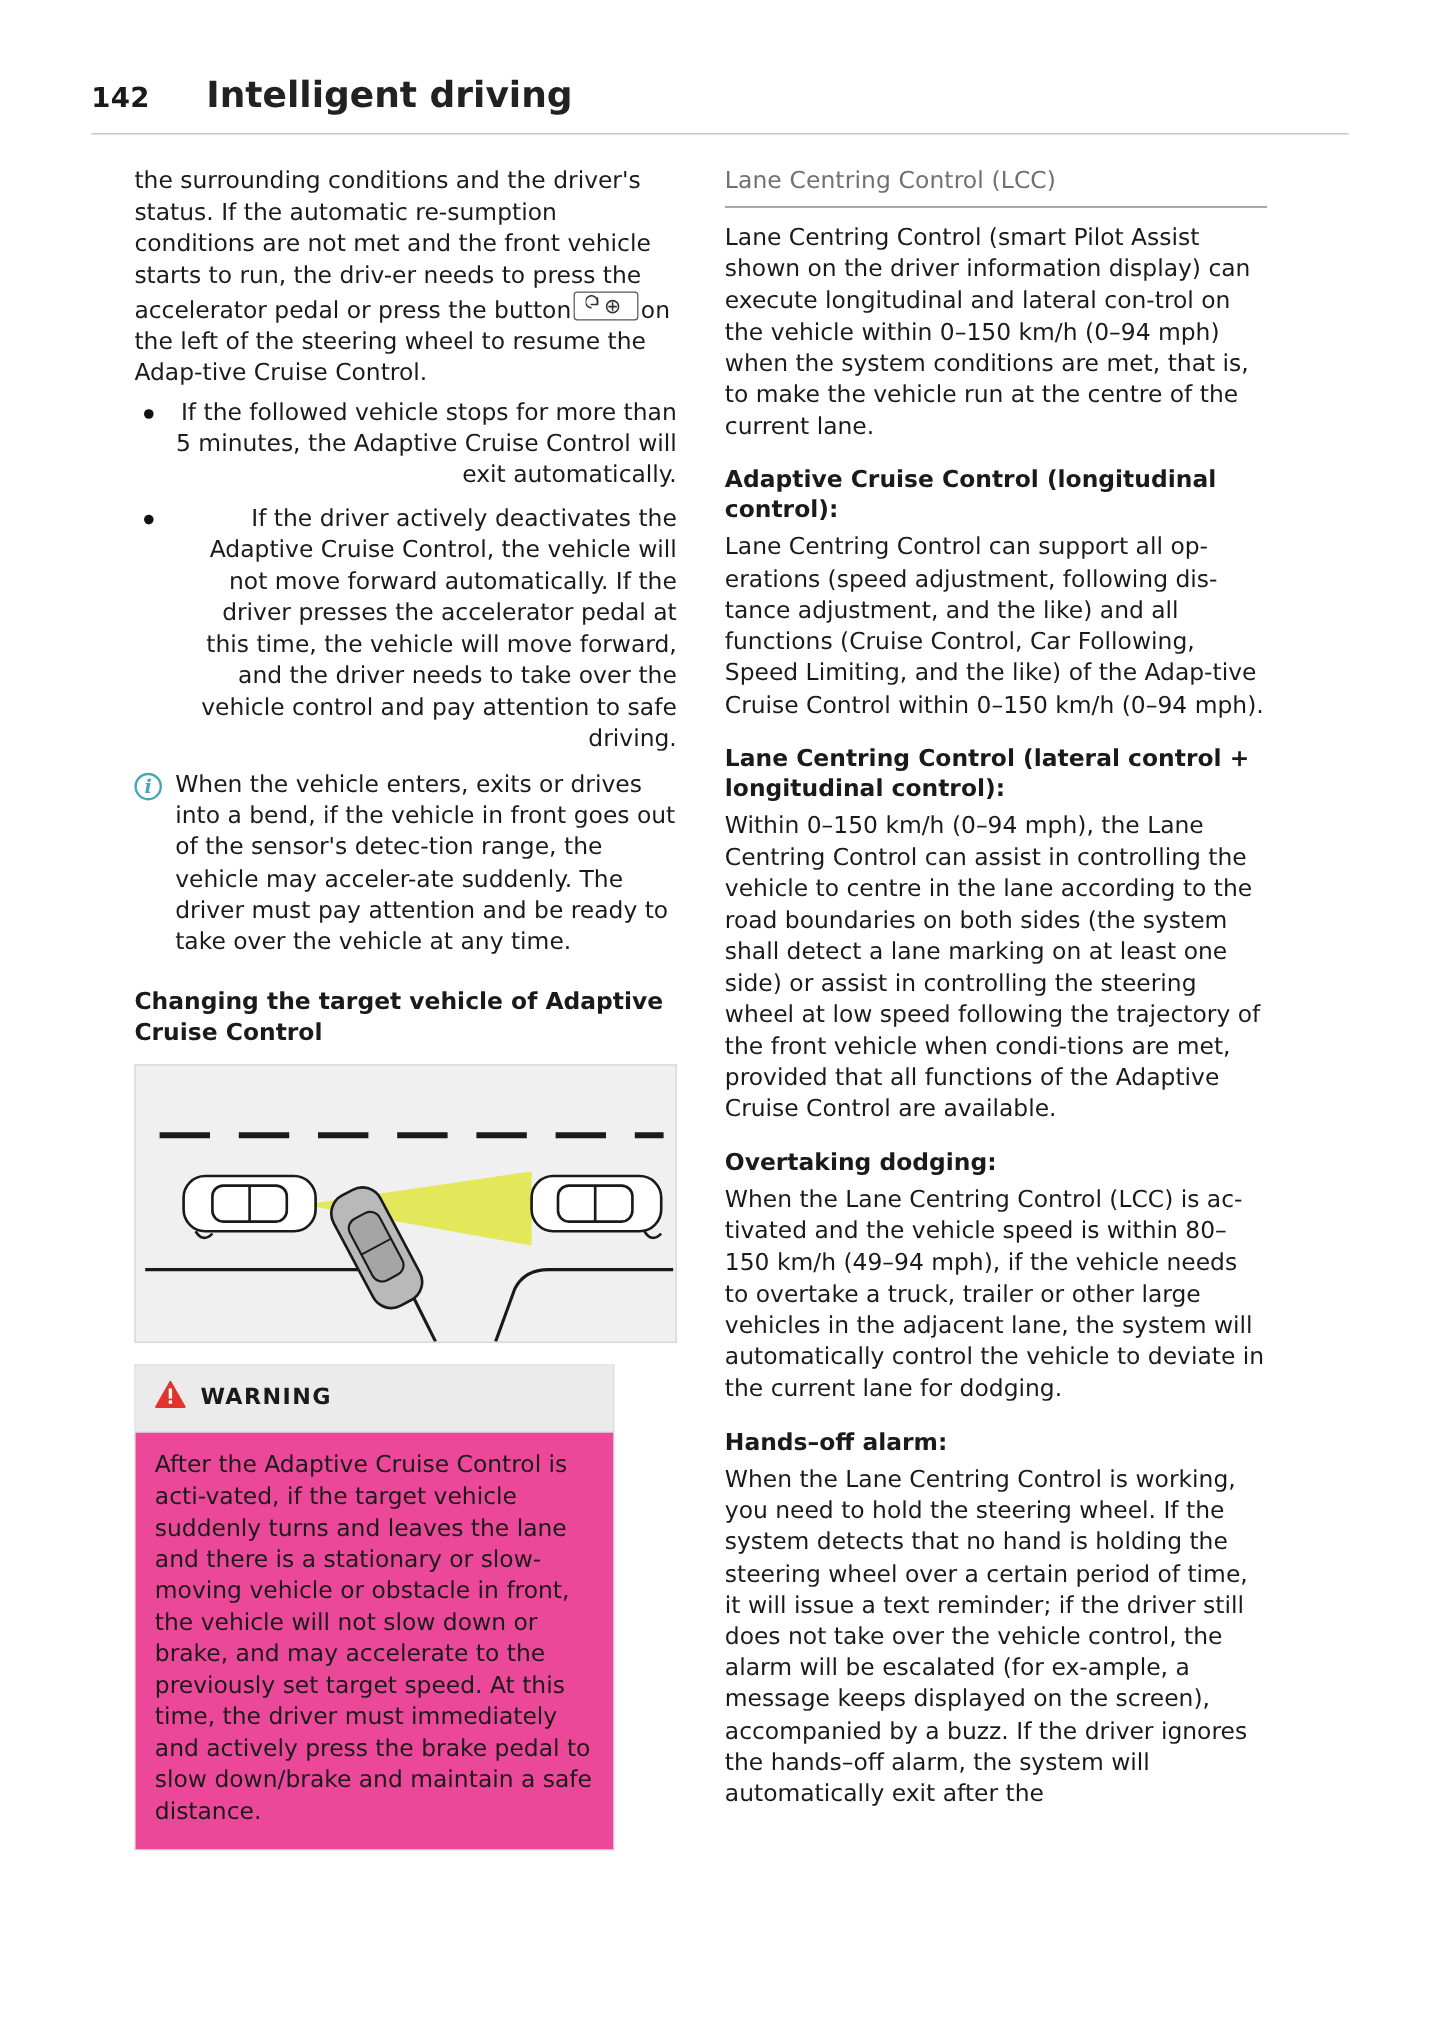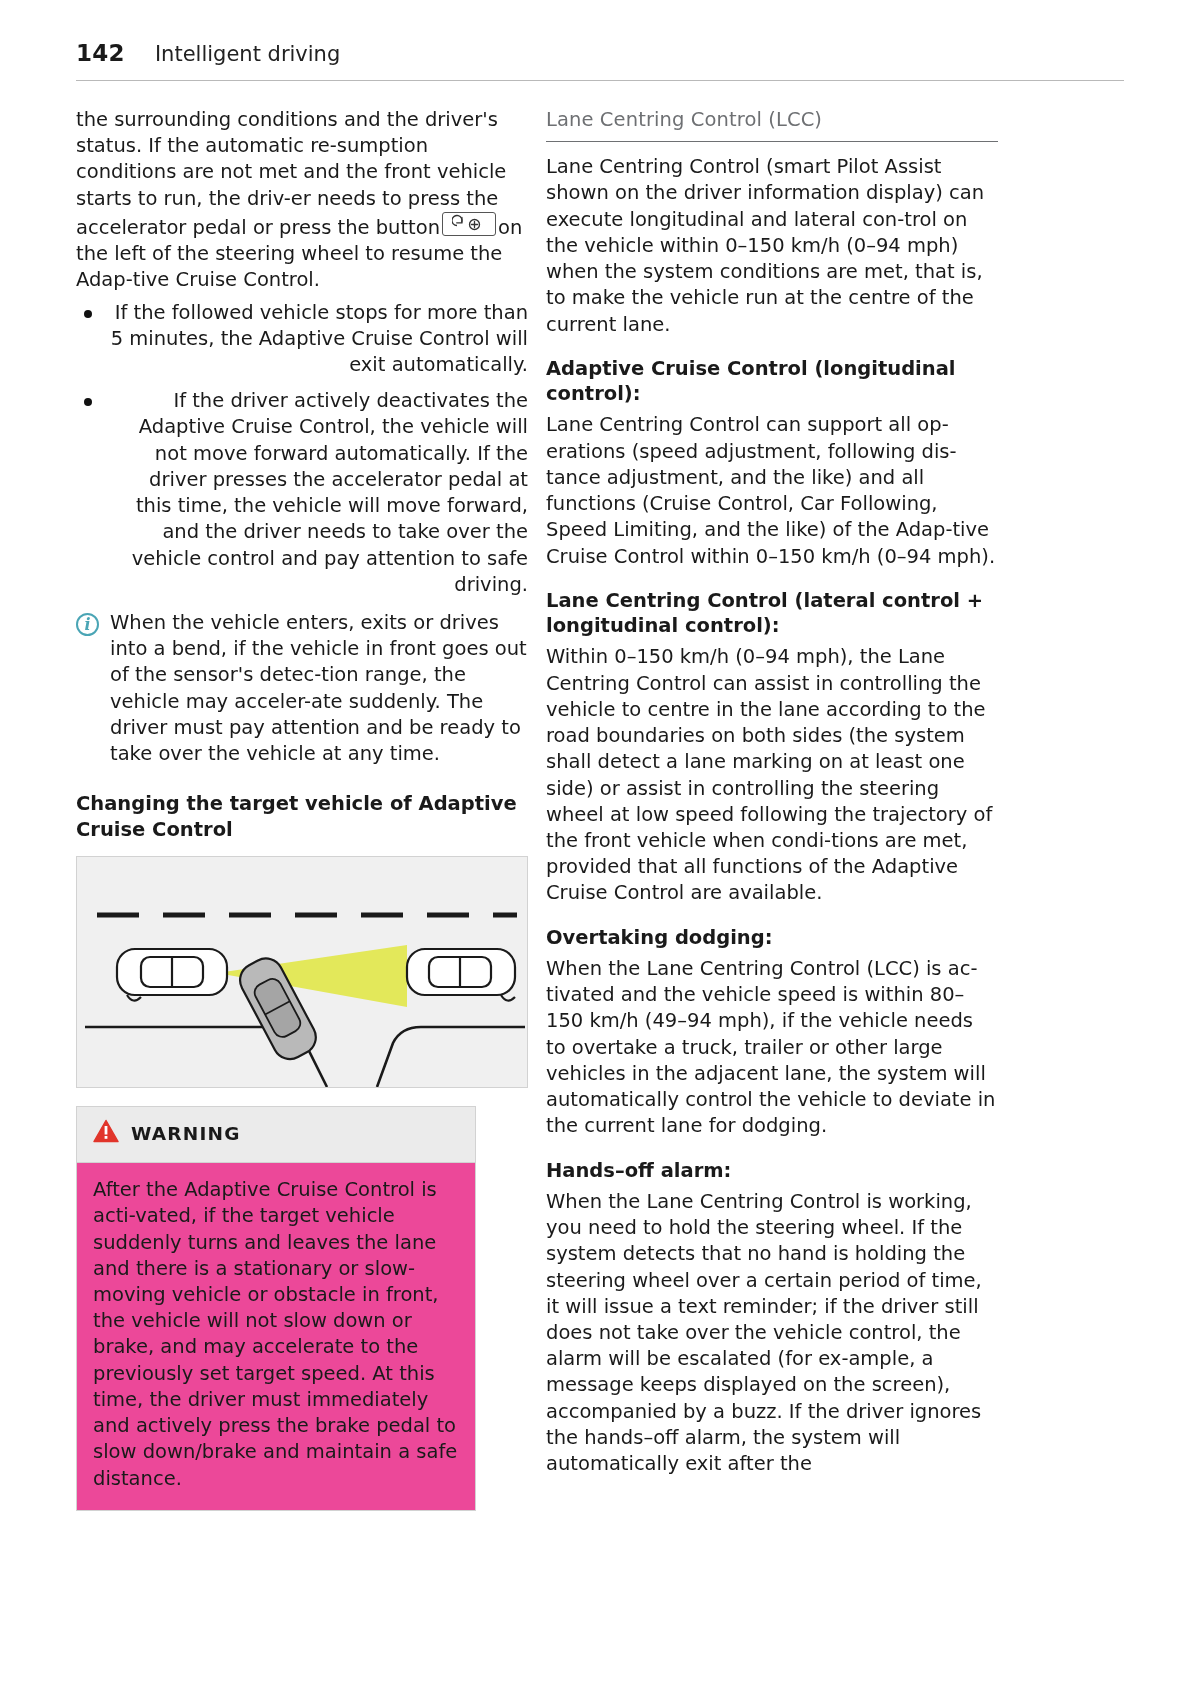--- a/index.html
+++ b/index.html
@@ -18,39 +18,41 @@
   .page {
     width: 1200px;
     height: 1703px;
     padding: 40px 76px 0 76px;
     position: relative;
   }
   
   .page-header {
     display: flex;
     align-items: baseline;
-    gap: 30px;
+    gap: 47px;
     padding-bottom: 14px;
     border-bottom: 1.5px solid #b9b9b9;
   }
   .page-number {
     font-size: 23px;
     font-weight: bold;
     letter-spacing: 0.3px;
   }
   .chapter-title {
-    font-size: 21px;
-    font-weight: normal;
+    font-size: 30px;
+    font-weight: bold;
     color: #222;
+    margin-top: 22px;
   }
   
   .columns {
     display: flex;
-    gap: 18px;
+    gap: 40px;
     margin-top: 26px;
+    margin-left: 36px;
   }
   .col {
     width: 452px;
     font-size: 19.5px;
     line-height: 1.345;
   }
   p {
     margin: 0 0 3px 0;
   }
   .body-text {

